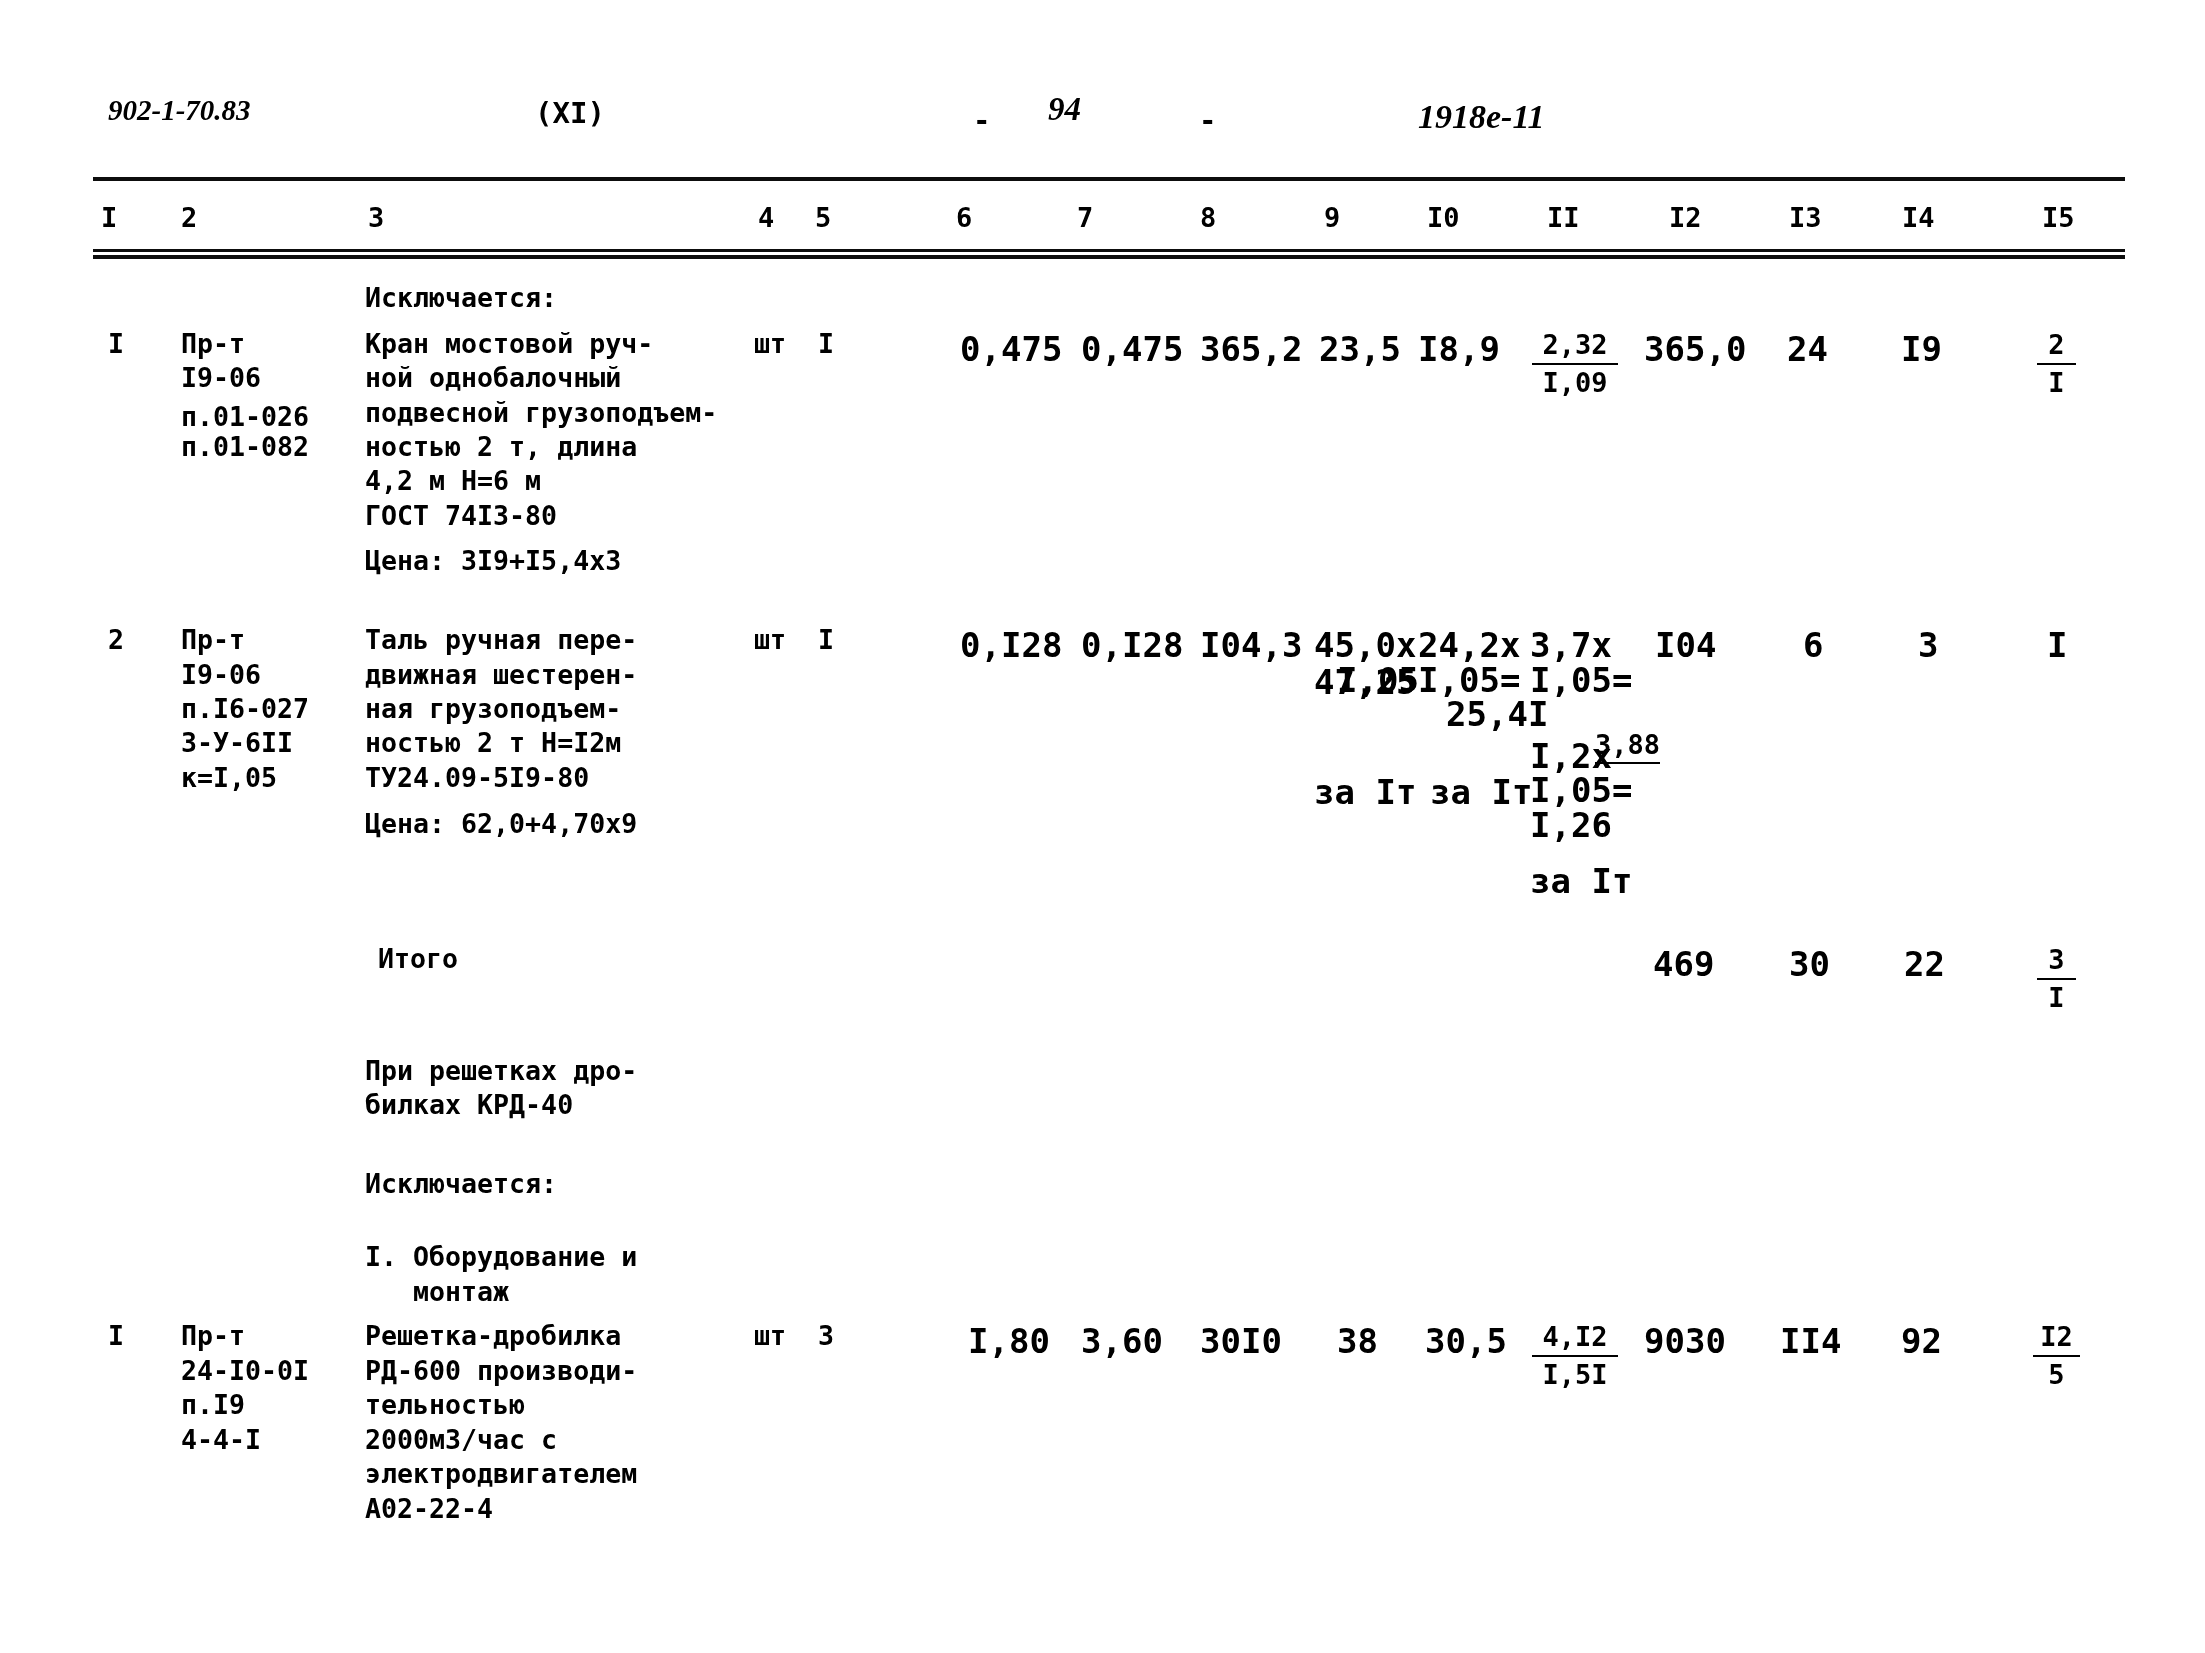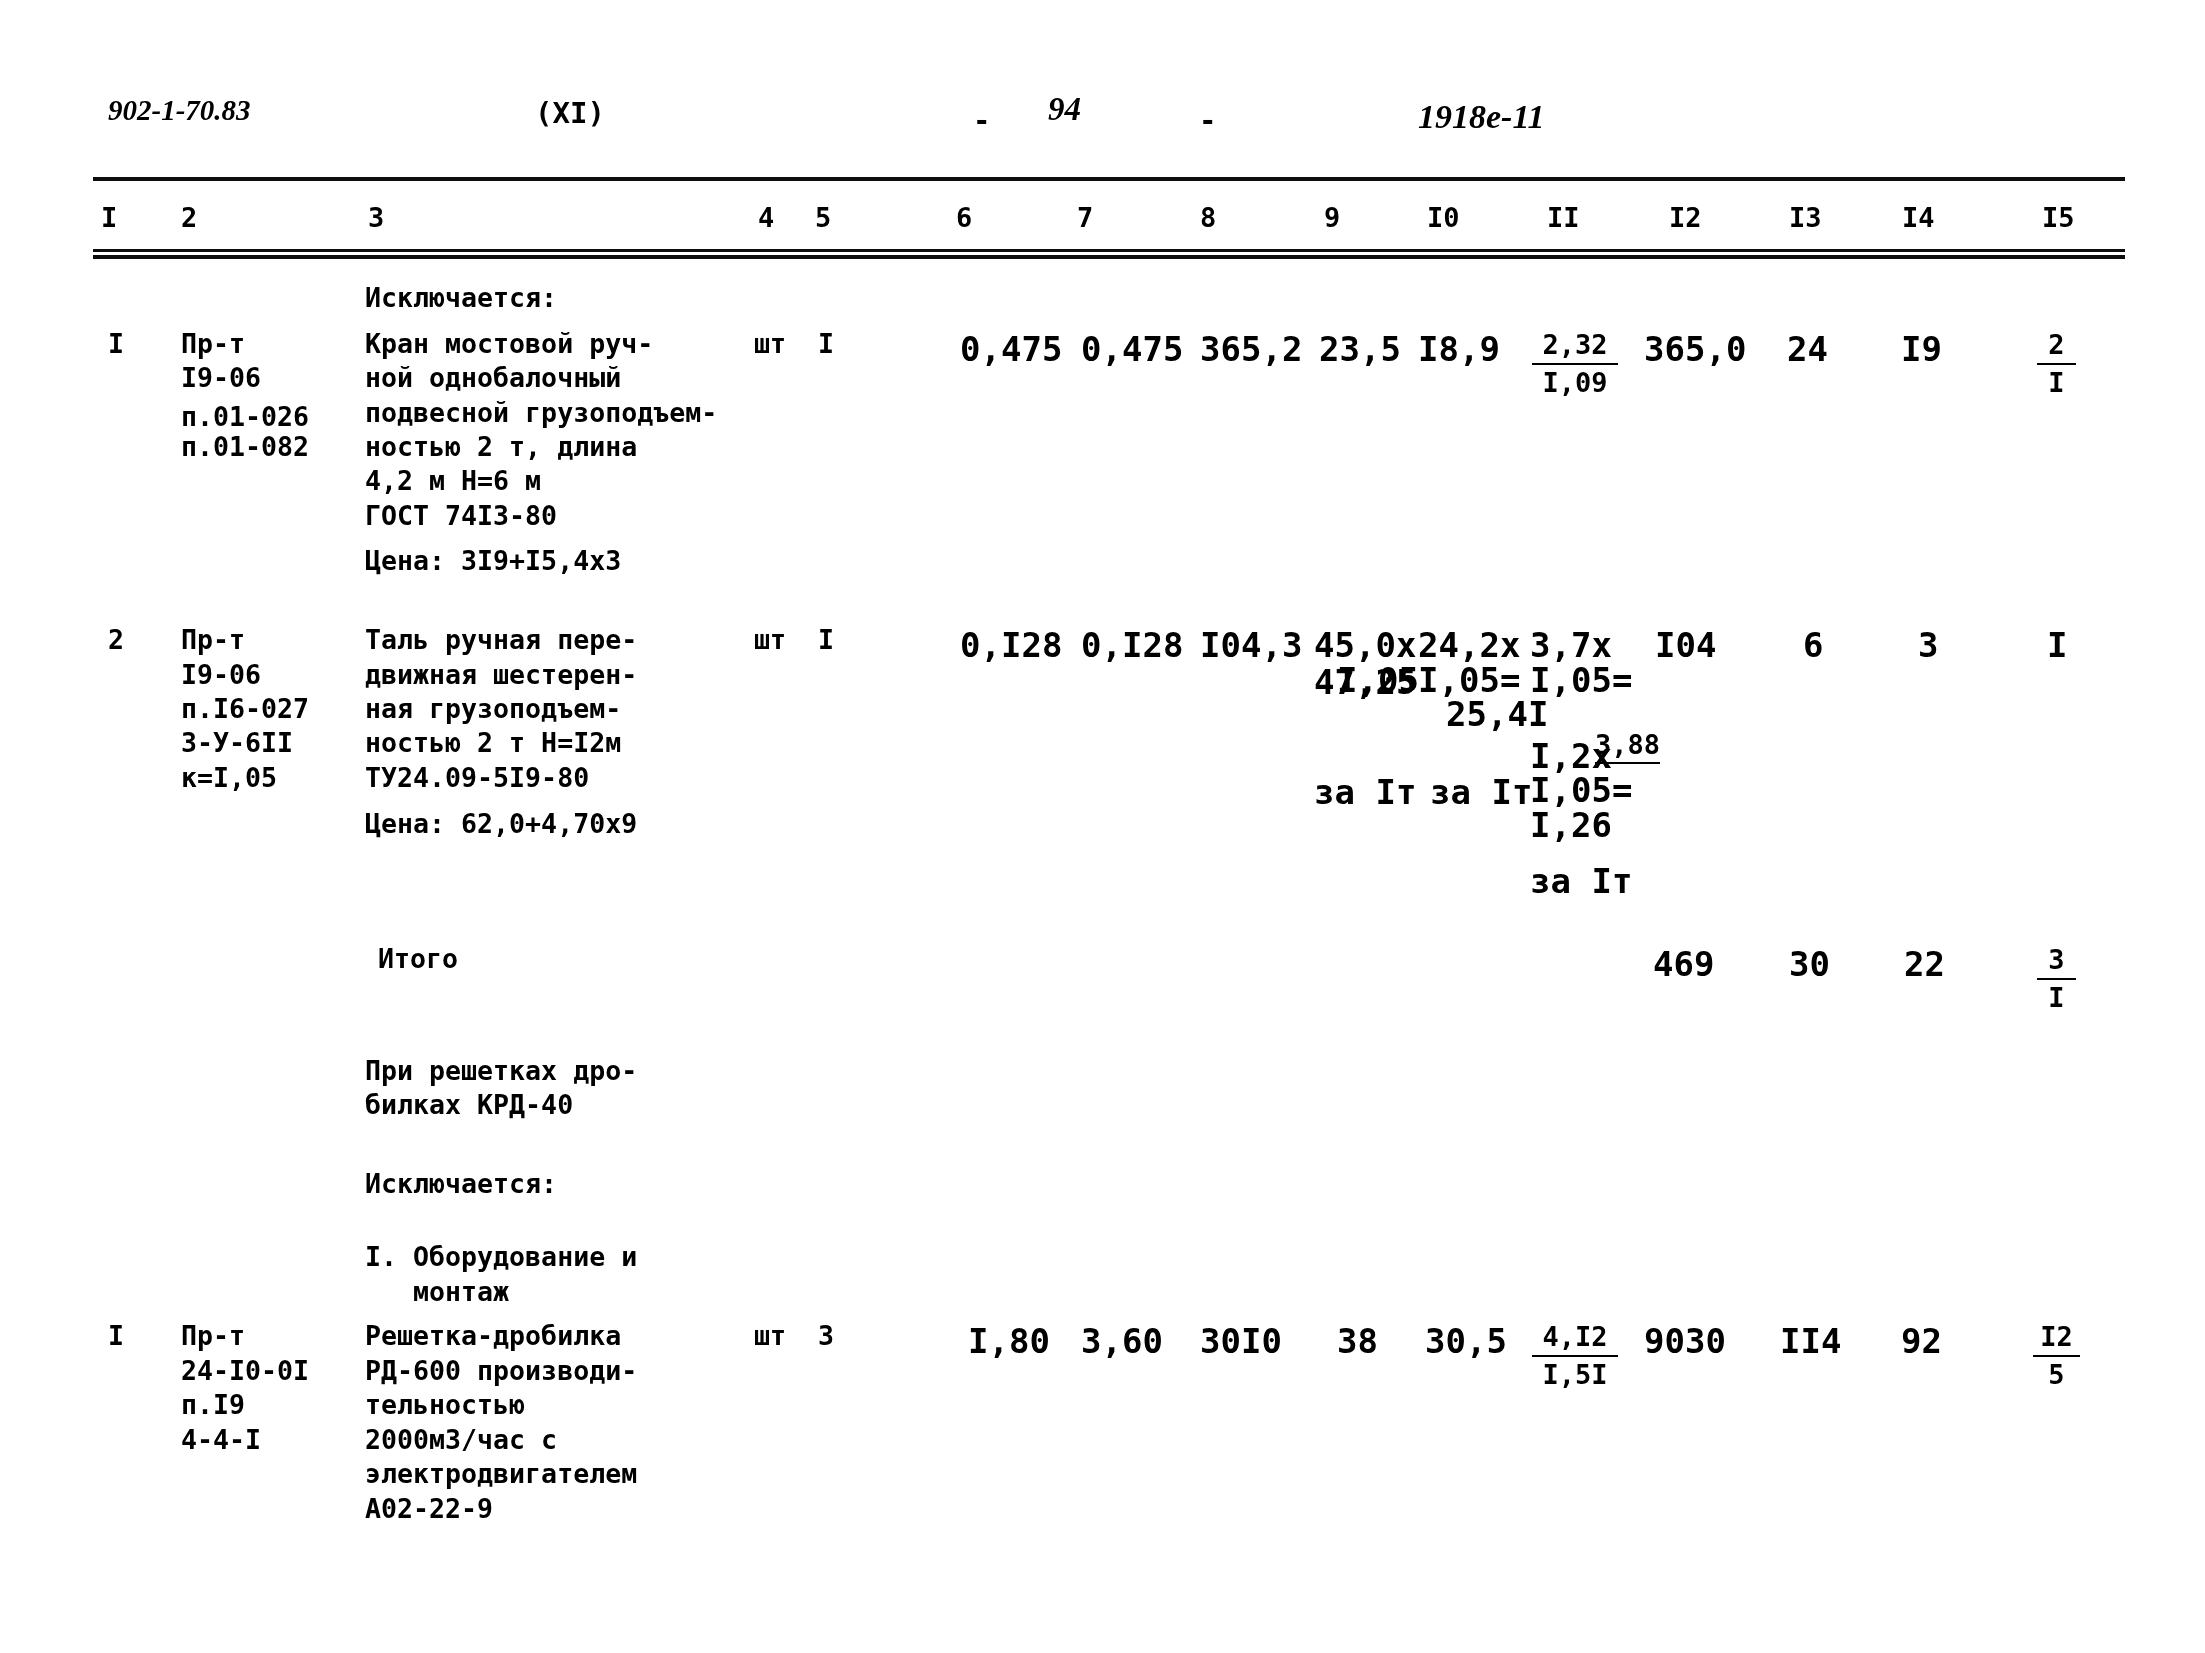--- a/index.html
+++ b/index.html
@@ -223,21 +223,21 @@
   <div class="t mono s-body" style="left:181px; top:1319px;">Пр-т</div>
   <div class="t mono s-body" style="left:181px; top:1354px;">24-I0-0I</div>
   <div class="t mono s-body" style="left:181px; top:1388px;">п.I9</div>
   <div class="t mono s-body" style="left:181px; top:1423px;">4-4-I</div>
 
   <div class="t mono s-body" style="left:365px; top:1319px;">Решетка-дробилка</div>
   <div class="t mono s-body" style="left:365px; top:1354px;">РД-600 производи-</div>
   <div class="t mono s-body" style="left:365px; top:1388px;">тельностью</div>
   <div class="t mono s-body" style="left:365px; top:1423px;">2000м3/час с</div>
   <div class="t mono s-body" style="left:365px; top:1457px;">электродвигателем</div>
-  <div class="t mono s-body" style="left:365px; top:1492px;">А02-22-9</div>
+  <div class="t mono s-body" style="left:365px; top:1492px;">А02-22-4</div>
 
   <div class="t mono s-body" style="left:754px; top:1319px;">шт</div>
   <div class="t mono s-body" style="left:818px; top:1319px;">3</div>
 
   <div class="t mono s-num" style="left:968px; top:1319px;">I,80</div>
   <div class="t mono s-num" style="left:1081px; top:1319px;">3,60</div>
   <div class="t mono s-num" style="left:1200px; top:1319px;">30I0</div>
   <div class="t mono s-num" style="left:1337px; top:1319px;">38</div>
   <div class="t mono s-num" style="left:1425px; top:1319px;">30,5</div>
 

